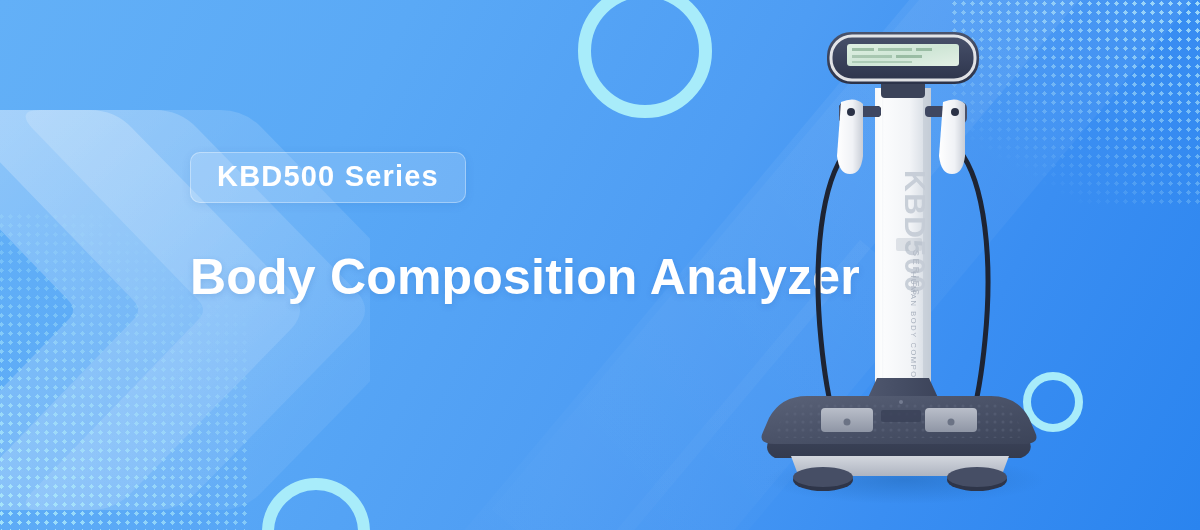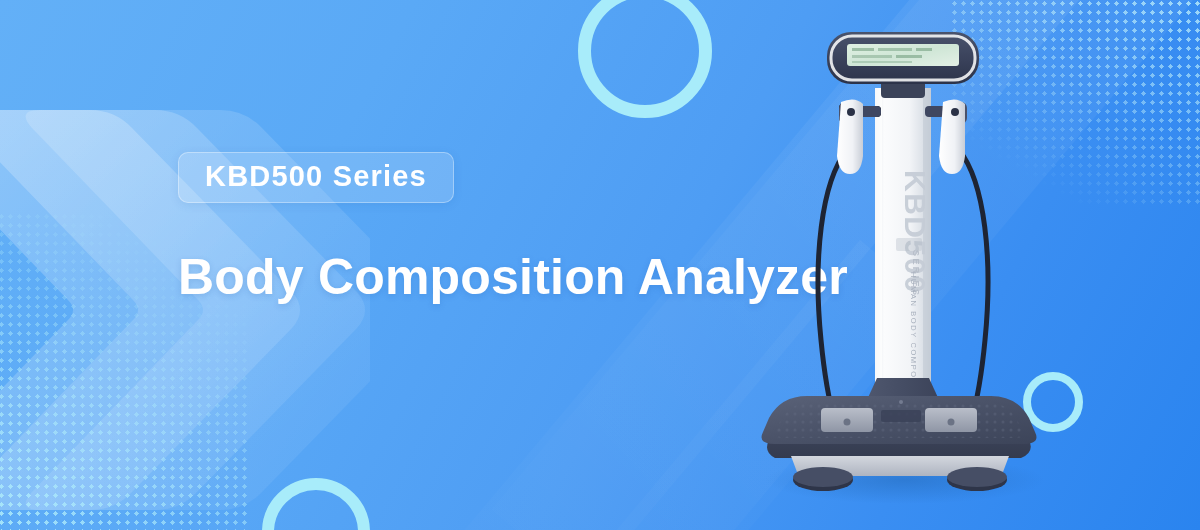--- a/index.html
+++ b/index.html
@@ -60,21 +60,21 @@
     position: absolute;
     border-radius: 50%;
     border-style: solid;
     border-color: #a8ecfa;
   }
   .ring-top    { left: 578px; top: -16px; width: 108px; height: 108px; border-width: 13px; }
   .ring-right  { left: 1023px; top: 372px; width: 44px;  height: 44px;  border-width: 8px; }
   .ring-bottom { left: 262px; top: 478px; width: 84px;  height: 84px;  border-width: 12px; }
 
   
-  .copy { position: absolute; left: 178px; top: 152px; }
+  .copy { position: absolute; left: 190px; top: 152px; }
 
   .badge {
     display: inline-block;
     padding: 9px 26px 11px 26px;
     border-radius: 10px;
     background: rgba(255,255,255,.16);
     border: 1px solid rgba(255,255,255,.34);
     box-shadow: 0 2px 10px rgba(20,80,160,.10);
     color: #ffffff;
     font-size: 29px;

